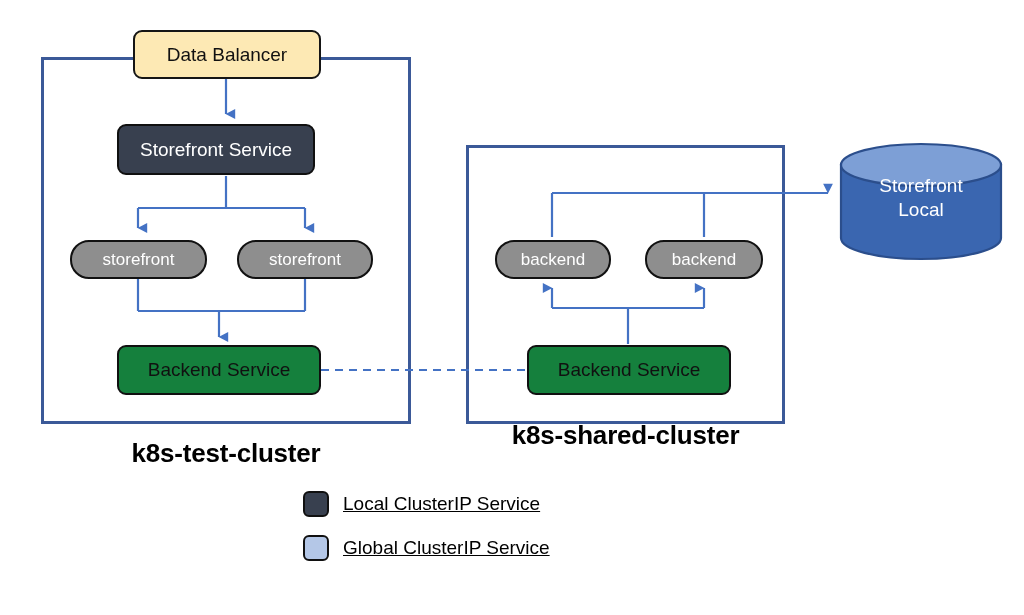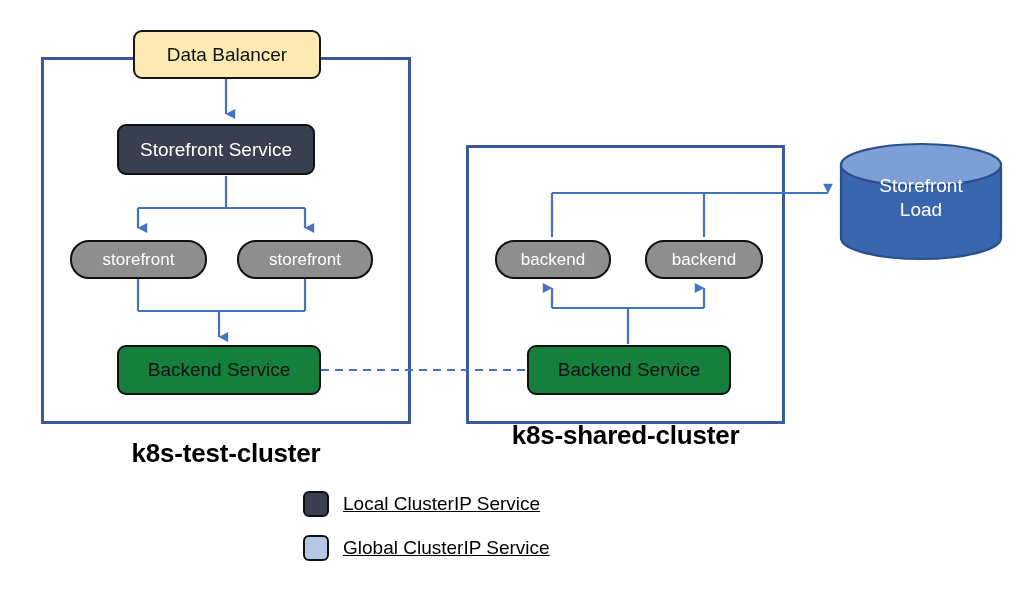--- a/index.html
+++ b/index.html
@@ -179,21 +179,21 @@
   <div class="node pod-node" style="left:645px; top:240px; width:118px; height:39px;">
     <span>backend</span>
   </div>
 
   <div class="node svc-global" style="left:527px; top:345px; width:204px; height:50px;">
     <span>Backend Service</span>
   </div>
 
   <div class="db-label" style="left:831px; top:174px;">
     <div>Storefront</div>
-    <div>Load</div>
+    <div>Local</div>
   </div>
 
   <div class="cluster-label" style="left:41px; top:438px; width:370px;">
     <span>k8s-test-cluster</span>
   </div>
   <div class="cluster-label" style="left:466px; top:420px; width:319px;">
     <span>k8s-shared-cluster</span>
   </div>
 
   <div class="legend-row" style="left:303px; top:491px;">

